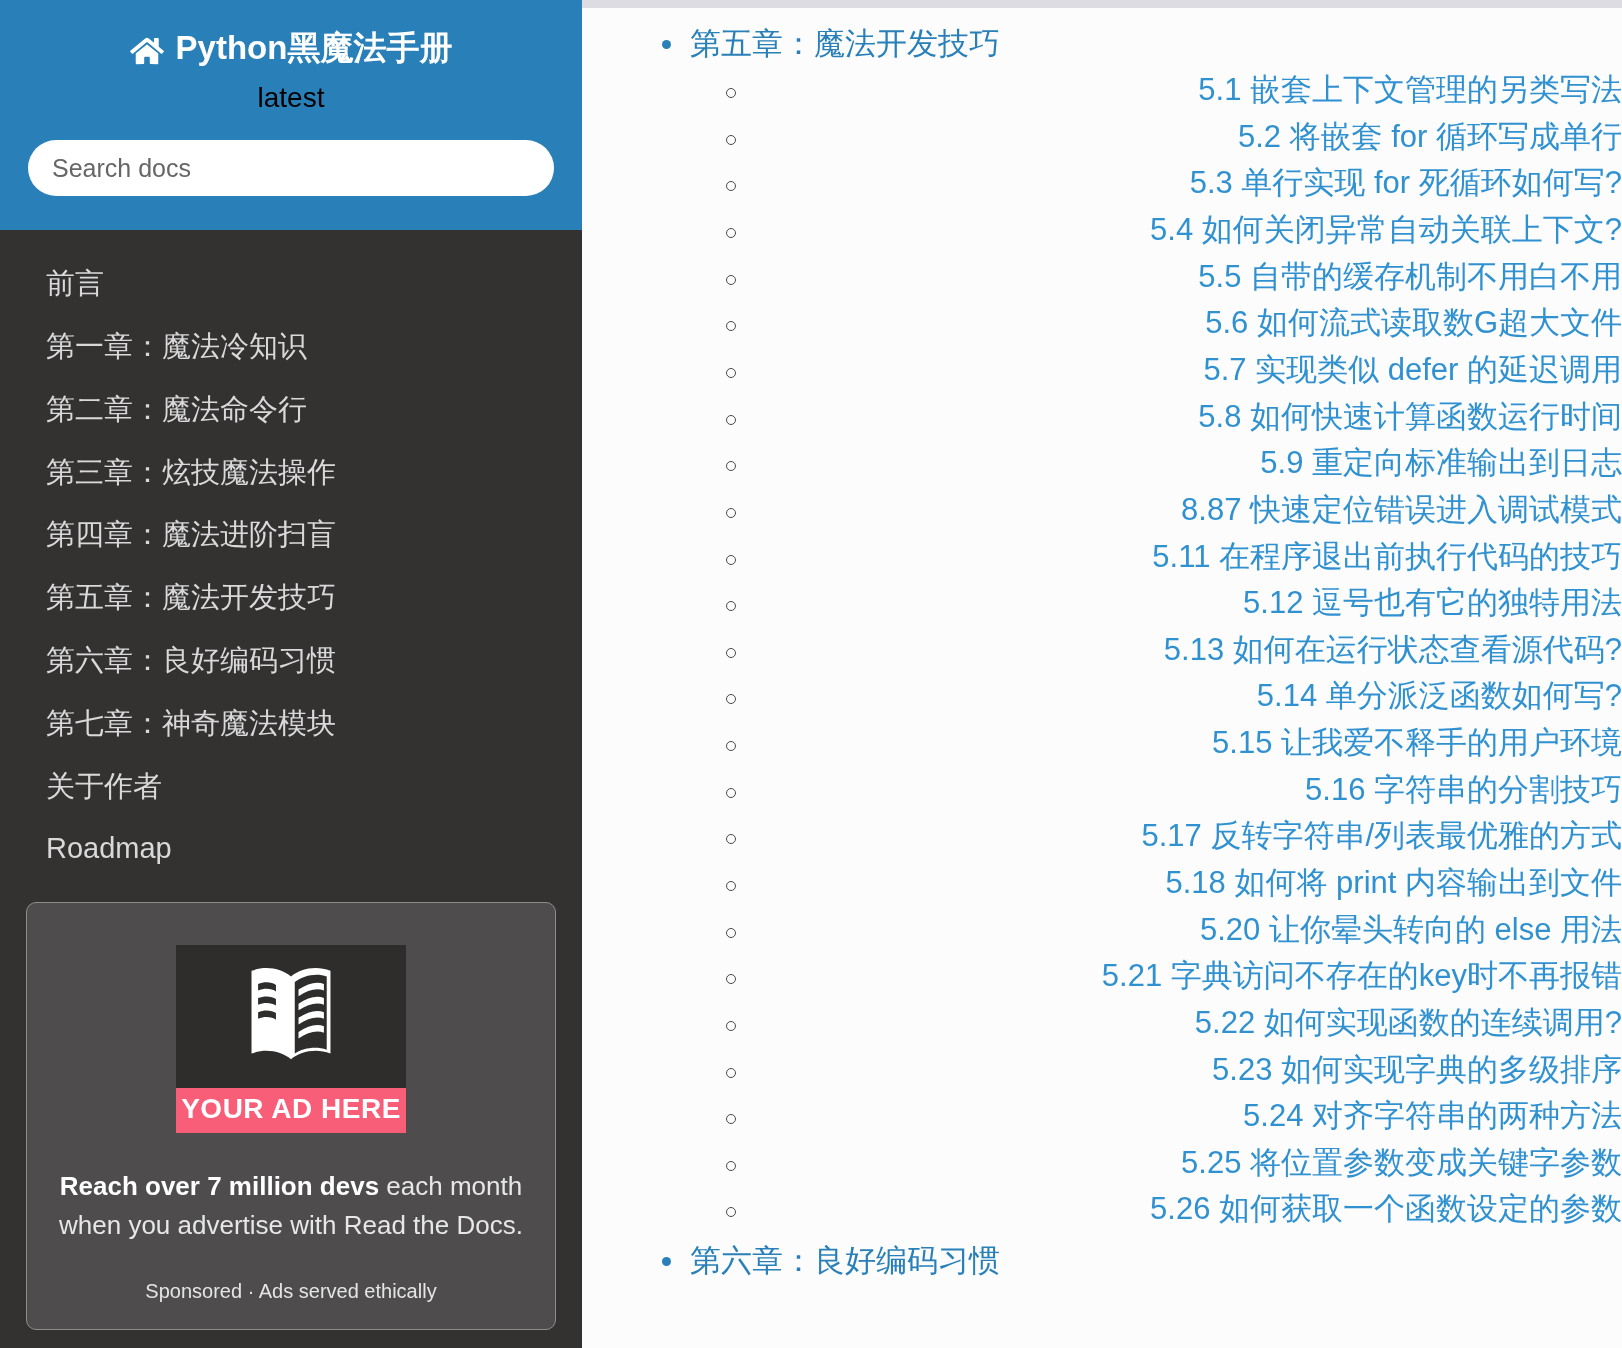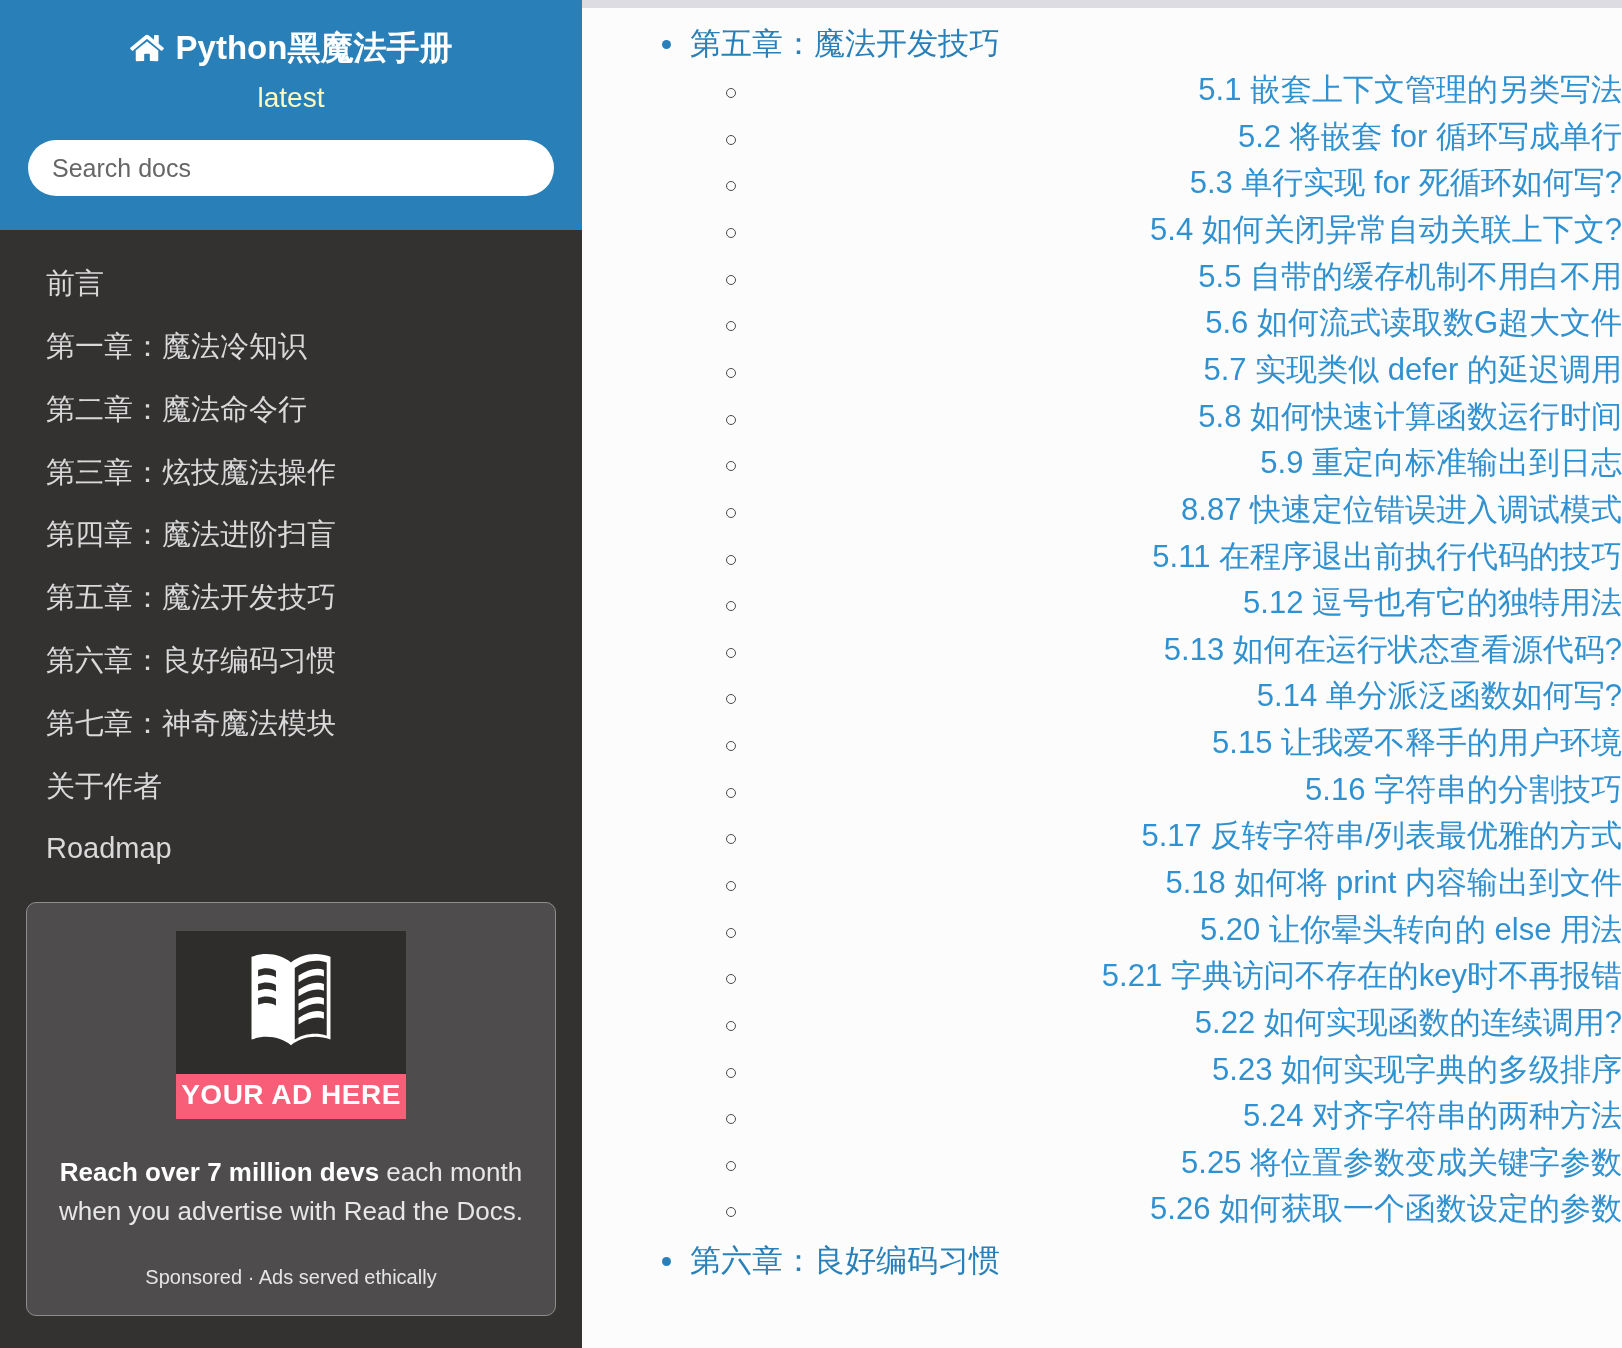--- a/index.html
+++ b/index.html
@@ -42,21 +42,21 @@
   }
 
   .side-header {
     background: #2980b9;
     padding: 30px 28px 34px 28px;
     text-align: center;
   }
 
   .brand-row {
     display: flex;
-    align-items: center;
+    align-items: flex-end;
     justify-content: center;
     gap: 12px;
     margin-bottom: 16px;
   }
 
   .home-icon {
     display: inline-block;
     width: 34px;
     height: 30px;
     flex: none;
@@ -65,21 +65,21 @@
   .brand-title {
     color: #ffffff;
     font-size: 33px;
     font-weight: 700;
     line-height: 1.1;
     letter-spacing: 0px;
     white-space: nowrap;
   }
 
   .brand-version {
-    color: #fef9c3;
+    color: #000000;
     font-size: 28px;
     font-weight: 400;
     margin-bottom: 26px;
   }
 
   .search-box {
     display: block;
     width: 100%;
     height: 56px;
     border: none;
@@ -109,21 +109,21 @@
   }
 
   .ad-wrapper {
     padding: 22px 26px 0 26px;
   }
 
   .ad-card {
     border: 1px solid #8d8d8d;
     border-radius: 10px;
     background: #4e4c4c;
-    padding: 28px 22px 26px 22px;
+    padding: 42px 22px 26px 22px;
     text-align: center;
   }
 
   .ad-image {
     width: 230px;
     margin: 0 auto 0 auto;
     display: block;
   }
 
   .ad-logo-box {

